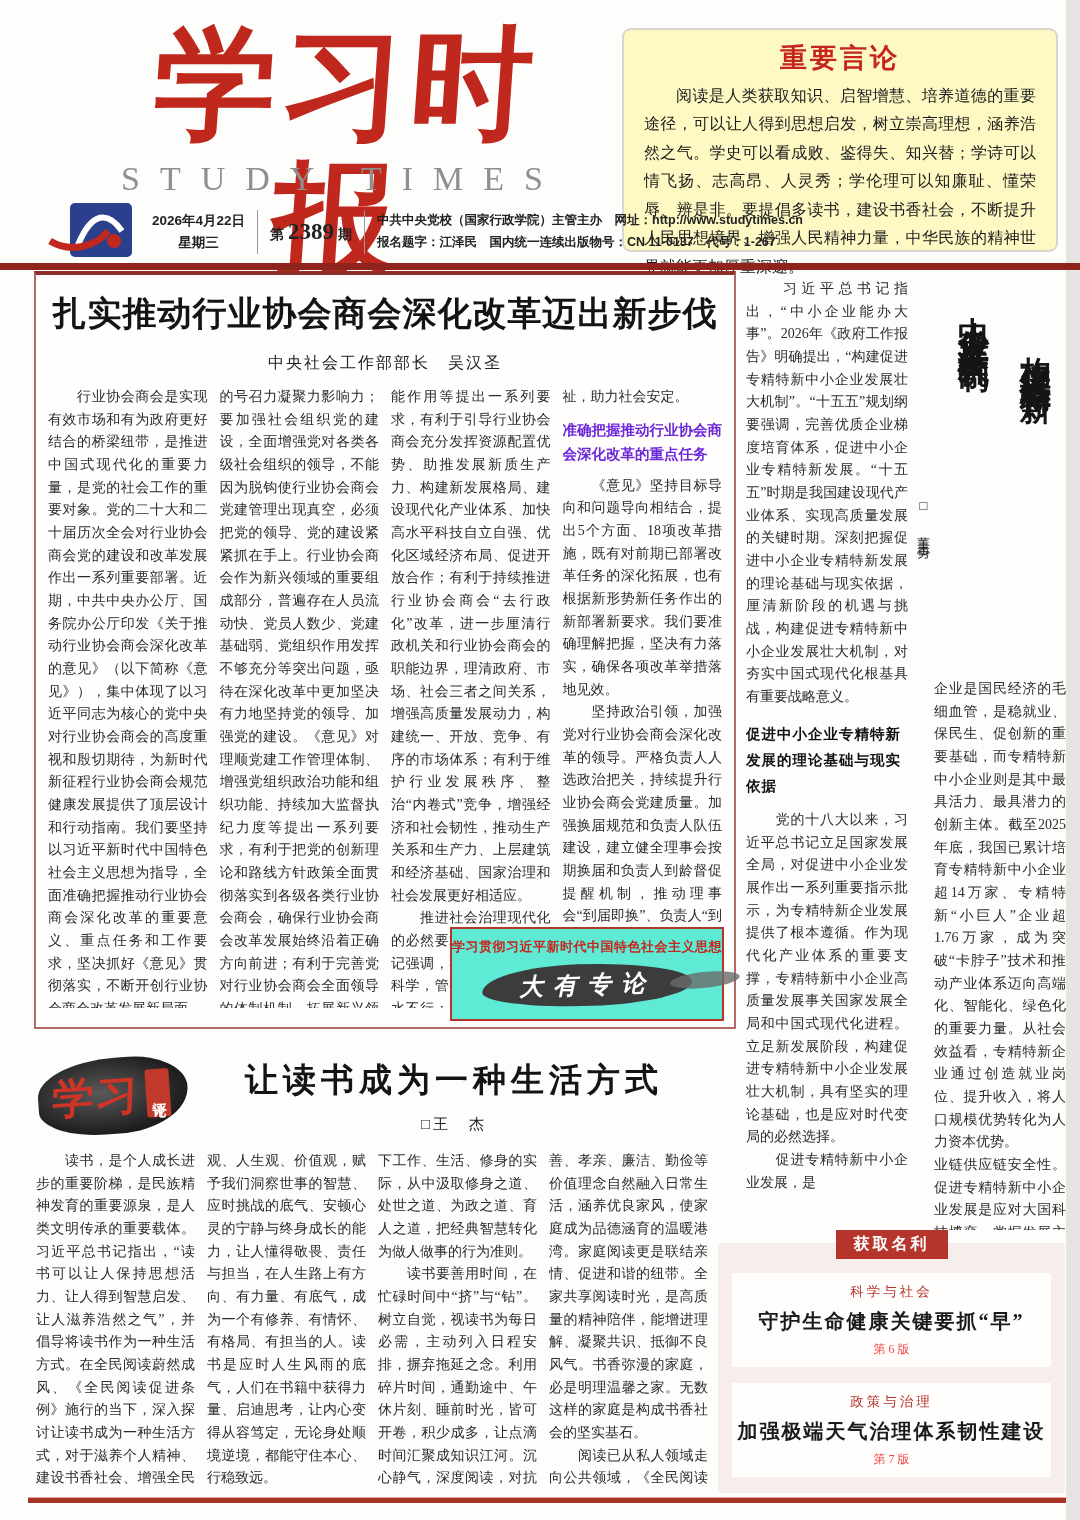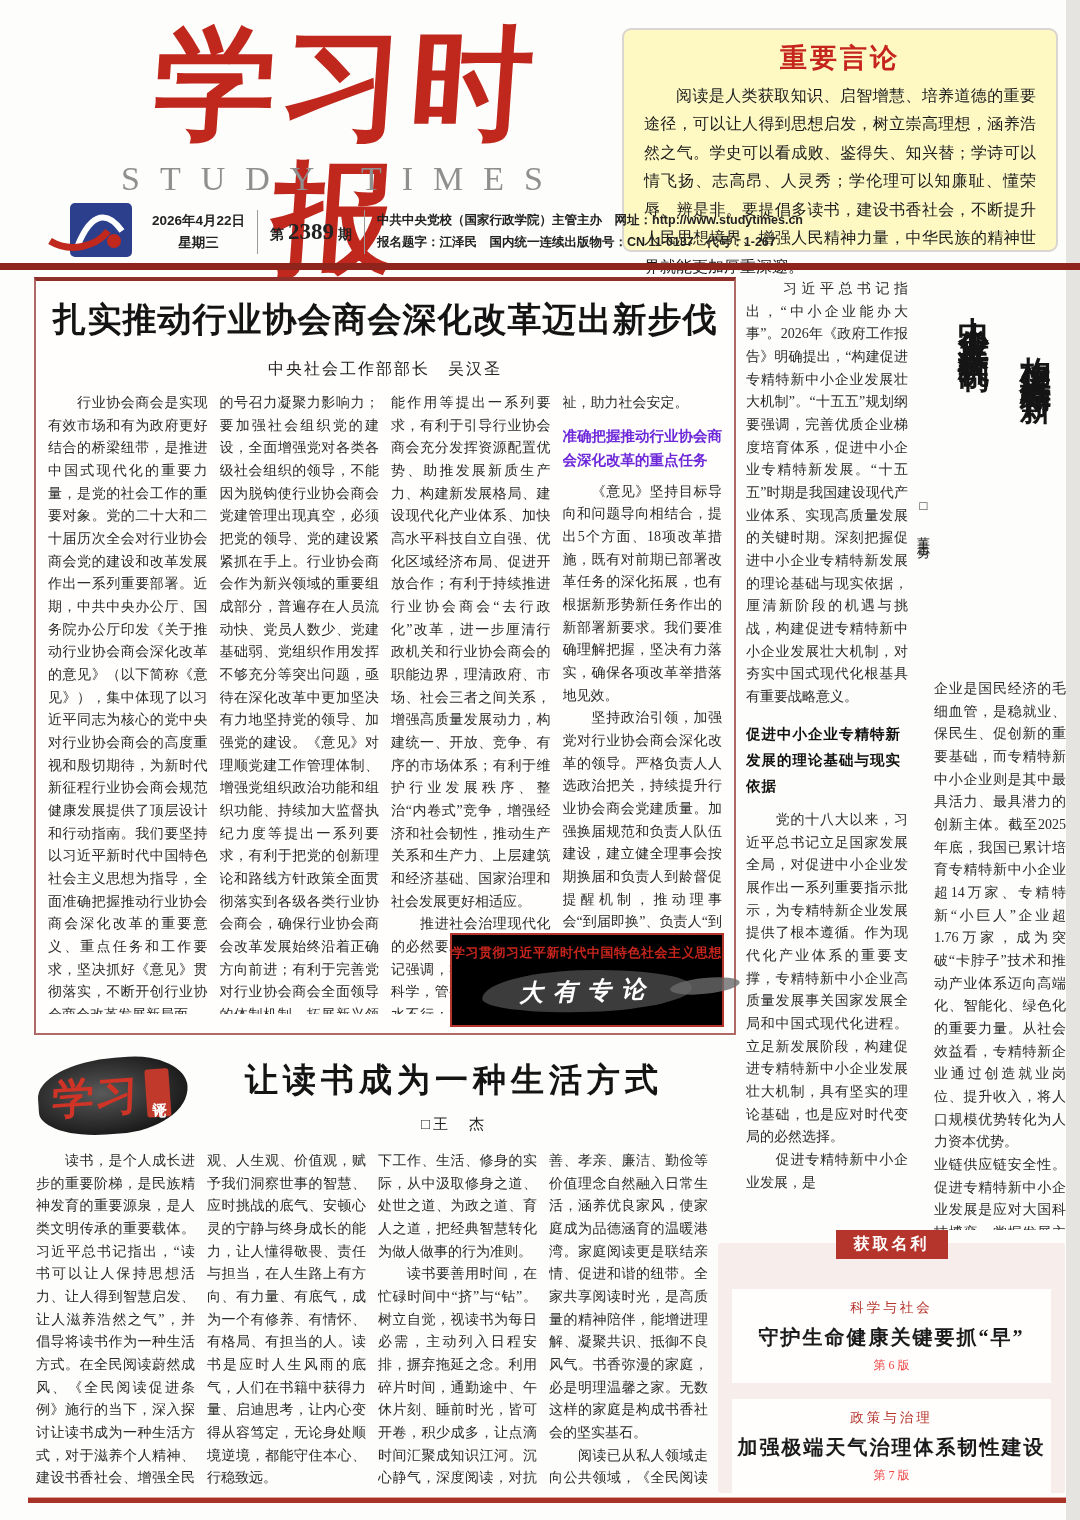--- a/index.html
+++ b/index.html
@@ -26,33 +26,33 @@
     font-family:"Liberation Sans","DejaVu Sans",sans-serif;}
   .dateline .seg{padding:0 12px;}
   .dl-sep{width:1px;height:44px;background:#9a9a9a;}
   .dl-date{font-size:13.5px;font-weight:700;color:#222;text-align:center;line-height:1.6;}
   .dl-issue{font-size:14px;font-weight:700;color:#222;display:flex;align-items:baseline;gap:4px;}
   .dl-issue .no{font-size:23px;font-family:"Liberation Serif",serif;}
   .dl-pub{font-size:12.5px;font-weight:700;color:#222;line-height:1.75;}
   .redbar{position:absolute;left:0;top:263px;width:1080px;height:7px;background:#8f241d;}
 
   
-  .main-article{position:absolute;left:34px;top:277px;width:702px;height:758px;box-sizing:border-box;
+  .main-article{position:absolute;left:34px;top:271px;width:702px;height:758px;box-sizing:border-box;
     border:2px solid #b06a66;border-top:4px solid #8e2f2a;background:#fffefc;padding:10px 12px;}
   .main-headline{margin:6px 0 0;text-align:center;font-size:34px;font-weight:900;color:#141414;letter-spacing:1px;}
   .main-byline{text-align:center;font-size:16px;color:#222;margin:16px 0 12px;letter-spacing:2px;}
   .cols{display:flex;gap:12px;height:622px;overflow:hidden;}
   .col{flex:1 1 0;overflow:hidden;}
   .coltext{margin:0;font-size:14px;line-height:1.62;text-align:justify;white-space:pre-line;color:#2b2b2b;}
   .sub-head{margin:10px 0 8px;font-size:14.5px;font-weight:700;line-height:1.65;color:#6d28d9;
     font-family:"Liberation Sans","DejaVu Sans",sans-serif;}
   .jump{text-align:center;font-size:11.5px;font-weight:700;color:#111;margin-top:6px;}
 
   
-  .banner{position:absolute;right:10px;bottom:6px;width:274px;height:94px;background:#000000;
+  .banner{position:absolute;right:10px;bottom:6px;width:274px;height:94px;background:#5eead4;
     border:2.5px solid #b5342c;box-sizing:border-box;text-align:center;z-index:3;}
   .banner-kicker{font-size:13px;font-weight:900;color:#c5251c;margin-top:9px;letter-spacing:0.5px;
     font-family:"Liberation Sans","DejaVu Sans",sans-serif;}
   .brush{position:relative;margin:8px auto 0;width:210px;height:42px;background:#3c3c3c;
     border-radius:46% 54% 48% 52%/60% 50% 50% 40%;transform:rotate(-2deg);
     color:#fff;font-size:24px;font-weight:900;letter-spacing:10px;line-height:42px;font-style:italic;}
   .brush:after{content:"";position:absolute;right:-48px;top:12px;width:70px;height:16px;background:#6a6a6a;
     border-radius:50%;transform:rotate(-4deg);opacity:.8;}
 
   
@@ -66,21 +66,21 @@
   .vtitle .vline1{display:block;padding-top:40px;}
   .vtitle .vline2{display:block;}
   .rcolB{position:absolute;left:188px;top:400px;width:132px;height:552px;overflow:hidden;}
 
   
   .guide{position:absolute;left:718px;top:1243px;width:347px;height:250px;background:#f7edeb;border-radius:3px;}
   .guide-tab{position:absolute;top:-13px;left:50%;transform:translateX(-50%);background:#b5342c;color:#fff;
     font-family:"Liberation Sans","DejaVu Sans",sans-serif;font-size:16px;font-weight:700;
     padding:4px 18px;letter-spacing:3px;white-space:nowrap;}
   .guide-card{background:#fffefd;margin:0 14px;padding:10px 4px 9px;text-align:center;}
-  .guide-card.first{margin-top:46px;}
+  .guide-card.first{margin-top:30px;}
   .guide-card.second{margin-top:16px;}
   .guide-section{font-size:13.5px;color:#b5342c;letter-spacing:3px;}
   .guide-title{font-size:20px;font-weight:900;color:#1a1a1a;letter-spacing:2px;margin:7px 0 6px;}
   .guide-page{font-size:12px;color:#ef4444;}
   .bottom-line{position:absolute;left:28px;top:1497px;width:1038px;height:5px;background:#a93226;
     border-top:1px solid #e0a49e;}
 
   
   .review{position:absolute;left:34px;top:1042px;width:676px;height:452px;}
   .rev-logo{position:absolute;left:4px;top:10px;width:160px;height:92px;}

